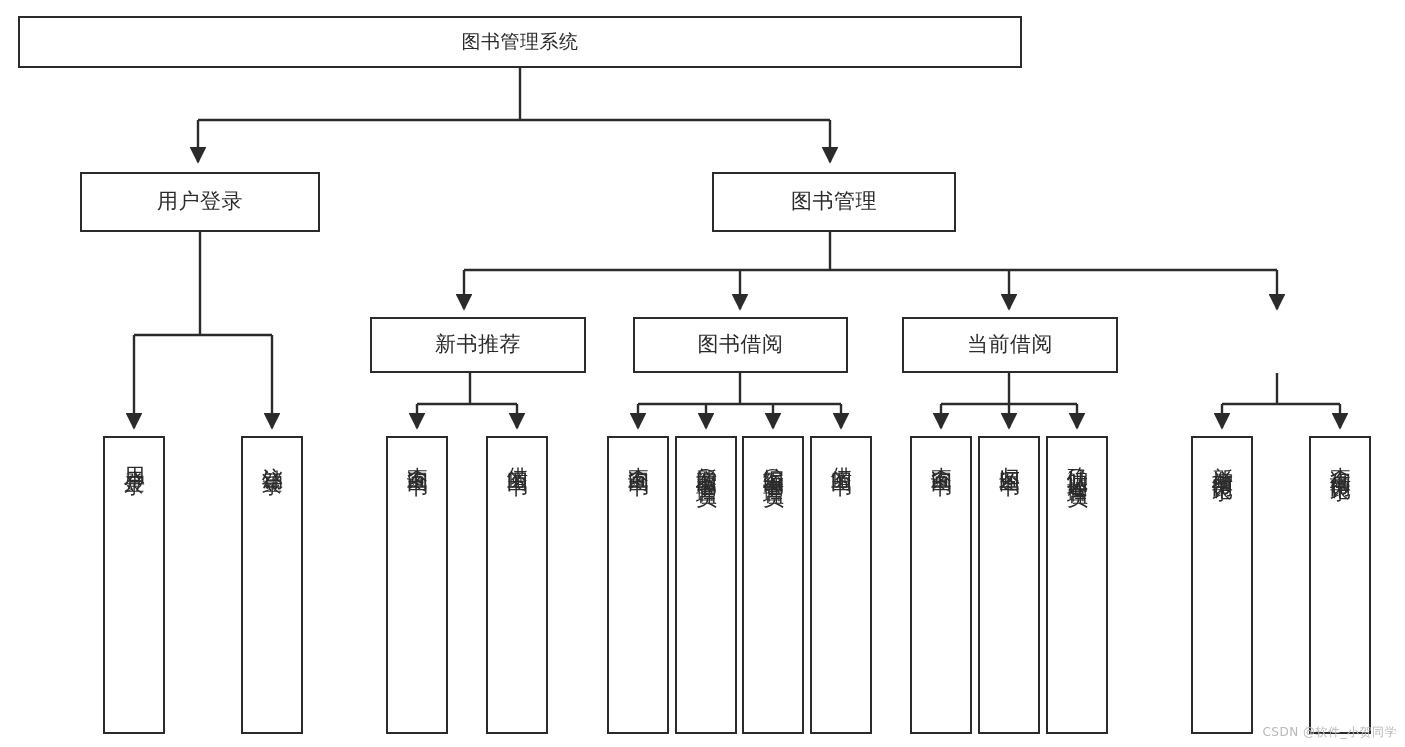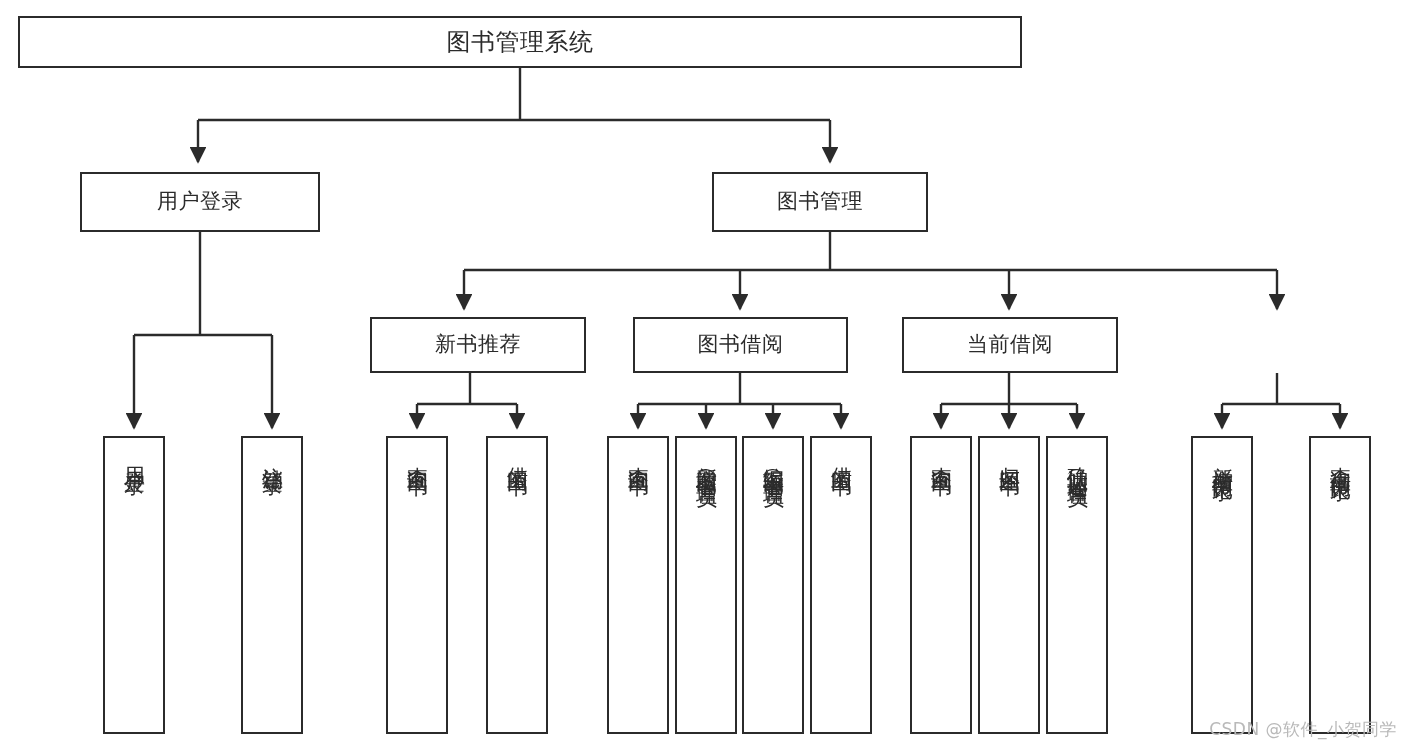--- a/index.html
+++ b/index.html
@@ -51,27 +51,27 @@
     padding-top: 12px;
   }
   .node.vertical .label {
     writing-mode: vertical-rl;
     text-orientation: upright;
     font-size: 21px;
     letter-spacing: 3px;
     line-height: 1;
   }
   .node.root .label {
-    font-size: 24px;
+    font-size: 19px;
   }
   #watermark {
     position: absolute;
     right: 8px;
     bottom: 6px;
-    font-size: 17px;
+    font-size: 12px;
     color: #b9b9b9;
     letter-spacing: 0.5px;
     white-space: nowrap;
     user-select: none;
   }
 </style>
 </head>
 <body>
 
 <div id="diagram-root">
@@ -126,21 +126,21 @@
     </g>
   </svg>
 
   <div class="node horizontal root" style="left:18px; top:16px; width:1004px; height:52px;">
     <span class="label">图书管理系统</span>
   </div>
 
   <div class="node horizontal" style="left:80px; top:172px; width:240px; height:60px;">
     <span class="label">用户登录</span>
   </div>
-  <div class="node horizontal" style="left:712px; top:172px; width:216px; height:60px;">
+  <div class="node horizontal" style="left:712px; top:172px; width:244px; height:60px;">
     <span class="label">图书管理</span>
   </div>
 
   <div class="node horizontal" style="left:362px; top:317px; width:216px; height:56px;margin-left:8px;">
     <span class="label">新书推荐</span>
   </div>
   <div class="node horizontal" style="left:902px; top:317px; width:216px; height:56px;">
     <span class="label">当前借阅</span>
   </div>
   <div class="node horizontal" style="left:633px; top:317px; width:215px; height:56px;">

